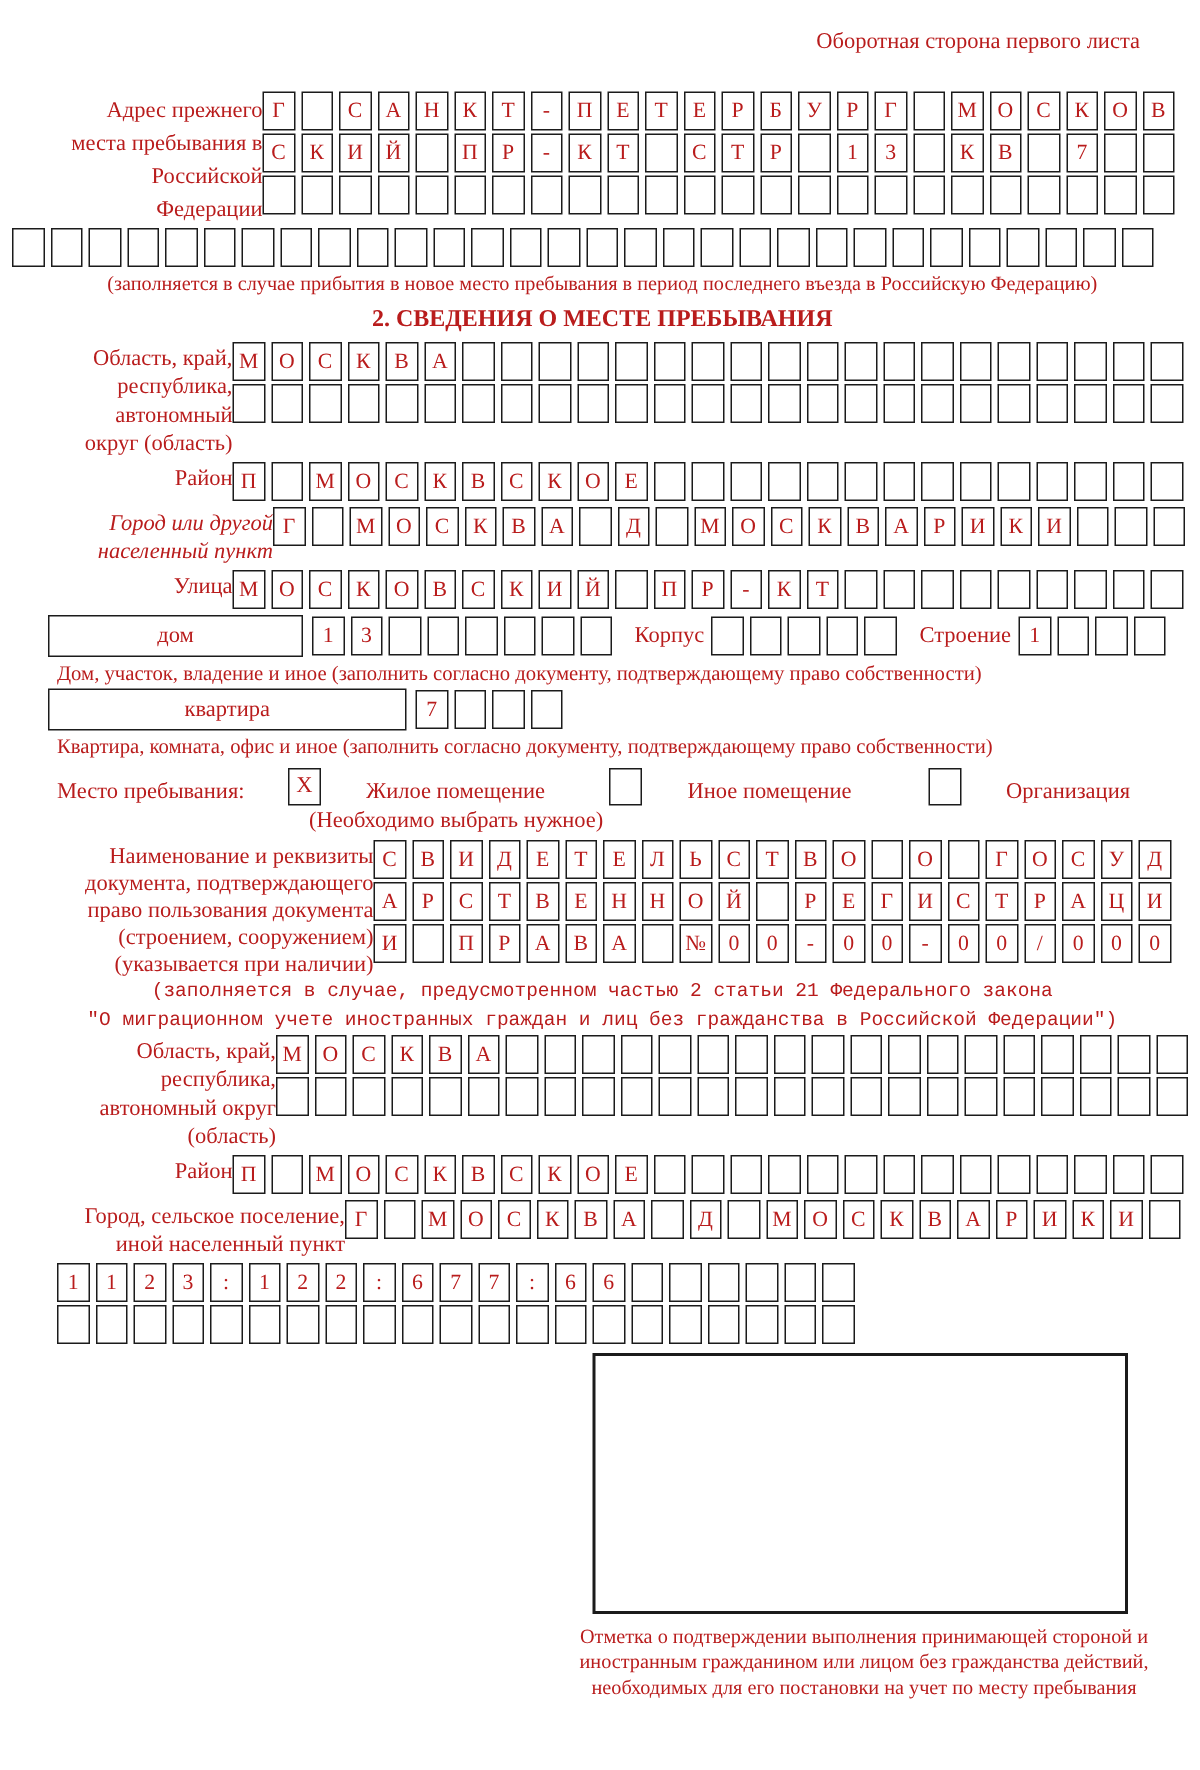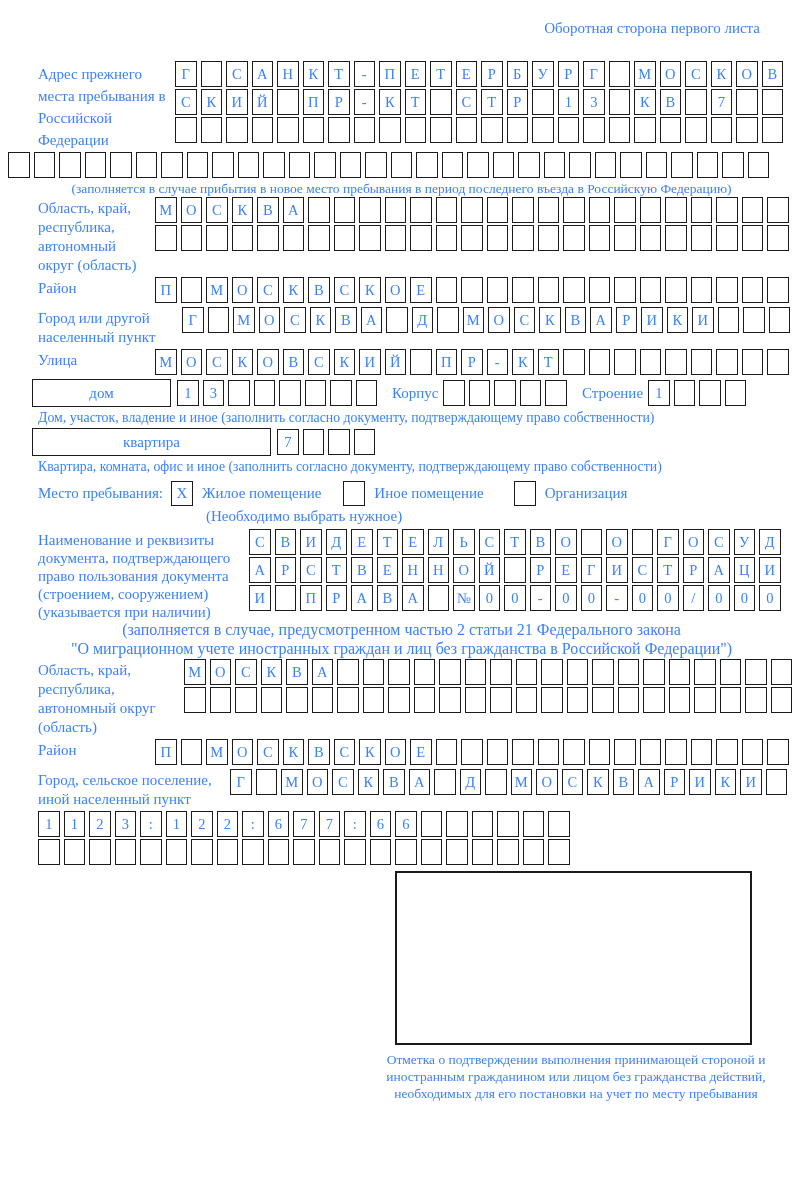--- a/index.html
+++ b/index.html
@@ -1,59 +1,59 @@
 <!DOCTYPE html>
 <html lang="ru"><head>
 <meta charset="utf-8">
 <style>
   html,body{margin:0;padding:0;background:#ffffff;}
   .page{
-    width:800px;height:1180px;background:#fff;color:#3b82f6;
+    width:800px;height:1180px;background:#fff;color:#b91c1c;
     font-family:"Liberation Serif","DejaVu Serif",serif;font-size:15px;
     box-sizing:border-box;padding:20px 5px 0 38px;position:relative;overflow:hidden;
   }
   .hdr{ text-align:right;padding-right:35px;font-size:15px; }
   
   .boxrow{display:flex;height:26px;margin-bottom:2px;}
   .cb{
     display:inline-flex;align-items:center;justify-content:center;flex:none;
     box-sizing:border-box;width:21.5px;height:26px;border:1.5px solid #1b1b1b;
     margin-right:4px;font-size:14.5px;overflow:hidden;
   }
-  .frow{display:flex;align-items:flex-start;}
+  .frow{display:flex;align-items:flex-start;text-align:right;}
   .flabel{flex:none;line-height:19px;padding-top:2px;}
   .w137{width:137px;line-height:22px;}
   .w117{width:117px;}
-  .w144{width:144px;}
+  .w144{width:144px;font-style:italic;}
   .w211{width:211px;line-height:18px;}
   .w146{width:146px;}
   .w192{width:192px;}
   .w187{width:187px;}
   .fullrow{margin-left:-30px;margin-top:1px;}
   .note-c{text-align:center;font-size:13.5px;margin-top:3px;padding-right:30px;}
   .sec-title{text-align:center;font-weight:bold;font-size:16px;margin:7px 30px 6px 0;}
   .house-row{display:flex;align-items:center;margin:2px 0 0 -6px;height:28px;}
   .bigbox{
     box-sizing:border-box;border:1.6px solid #1b1b1b;height:28px;flex:none;
     display:flex;align-items:center;justify-content:center;font-size:15px;
   }
-  .bb-dom{width:139px;margin-right:6px;}
+  .bb-dom{width:170px;margin-right:6px;}
   .bb-kv{width:239px;margin-right:6px;}
   .inline-lbl{margin:0 5px 0 11px;flex:none;}
   .small-note{font-size:13.8px;margin-top:3px;}
-  .stay-row{display:flex;align-items:center;margin-top:5px;height:26px;}
+  .stay-row{display:flex;align-items:flex-end;margin-top:5px;height:26px;gap:21px;}
   .ckb{
     box-sizing:border-box;width:22px;height:25px;border:1.6px solid #1b1b1b;flex:none;
     display:inline-flex;align-items:center;justify-content:center;font-size:15px;
   }
   .opt-lbl{margin:0 22px 0 9px;}
   .stay-lbl{margin-right:8px;}
   .need-note{font-size:15px;margin:2px 0 4px 168px;}
   .fact-title{text-align:center;font-weight:bold;font-size:15.5px;margin:8px 30px 6px 0;}
-  .fact-note{text-align:center;font-size:16px;margin:0 30px 2px 0;line-height:17px;}
+  .fact-note{text-align:center;font-size:13px;margin:0 30px 2px 0;line-height:17px;font-family:Liberation Mono, monospace;}
   .stamp-box{
     box-sizing:border-box;width:357px;height:174px;border:2px solid #1b1b1b;
     margin:4px 0 0 357px;background:#fff;
   }
   .stamp-note{
     width:396px;margin:6px 0 0 340px;text-align:center;
     font-size:13.5px;line-height:17px;
   }
   .mt2{margin-top:2px;} .mt3{margin-top:3px;} .mt4{margin-top:4px;}
 </style>
@@ -174,20 +174,21 @@
       <span class="cb"></span>
       <span class="cb"></span>
       <span class="cb"></span>
       <span class="cb"></span>
       <span class="cb"></span>
       <span class="cb"></span>
       <span class="cb"></span>
     </div>
   <div class="note-c">(заполняется в случае прибытия в новое место пребывания в период последнего въезда в Российскую Федерацию)</div>
 
+  <div class="sec-title">2. СВЕДЕНИЯ О МЕСТЕ ПРЕБЫВАНИЯ</div>
 
   <div class="frow">
     <div class="flabel w117">Область, край, республика, автономный округ (область)</div>
     <div>
       <div class="boxrow">
           <span class="cb">М</span>
           <span class="cb">О</span>
           <span class="cb">С</span>
           <span class="cb">К</span>
           <span class="cb">В</span>

